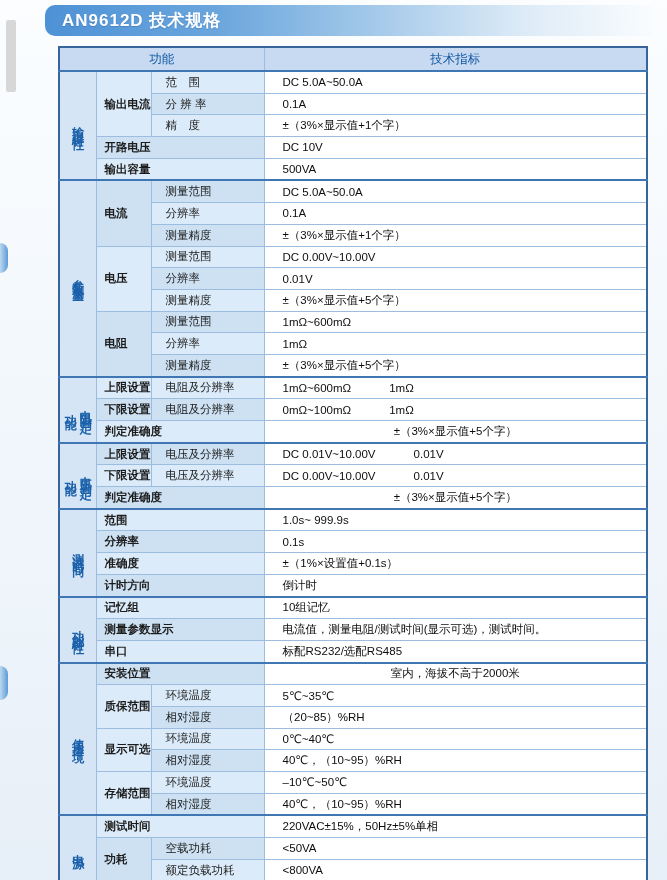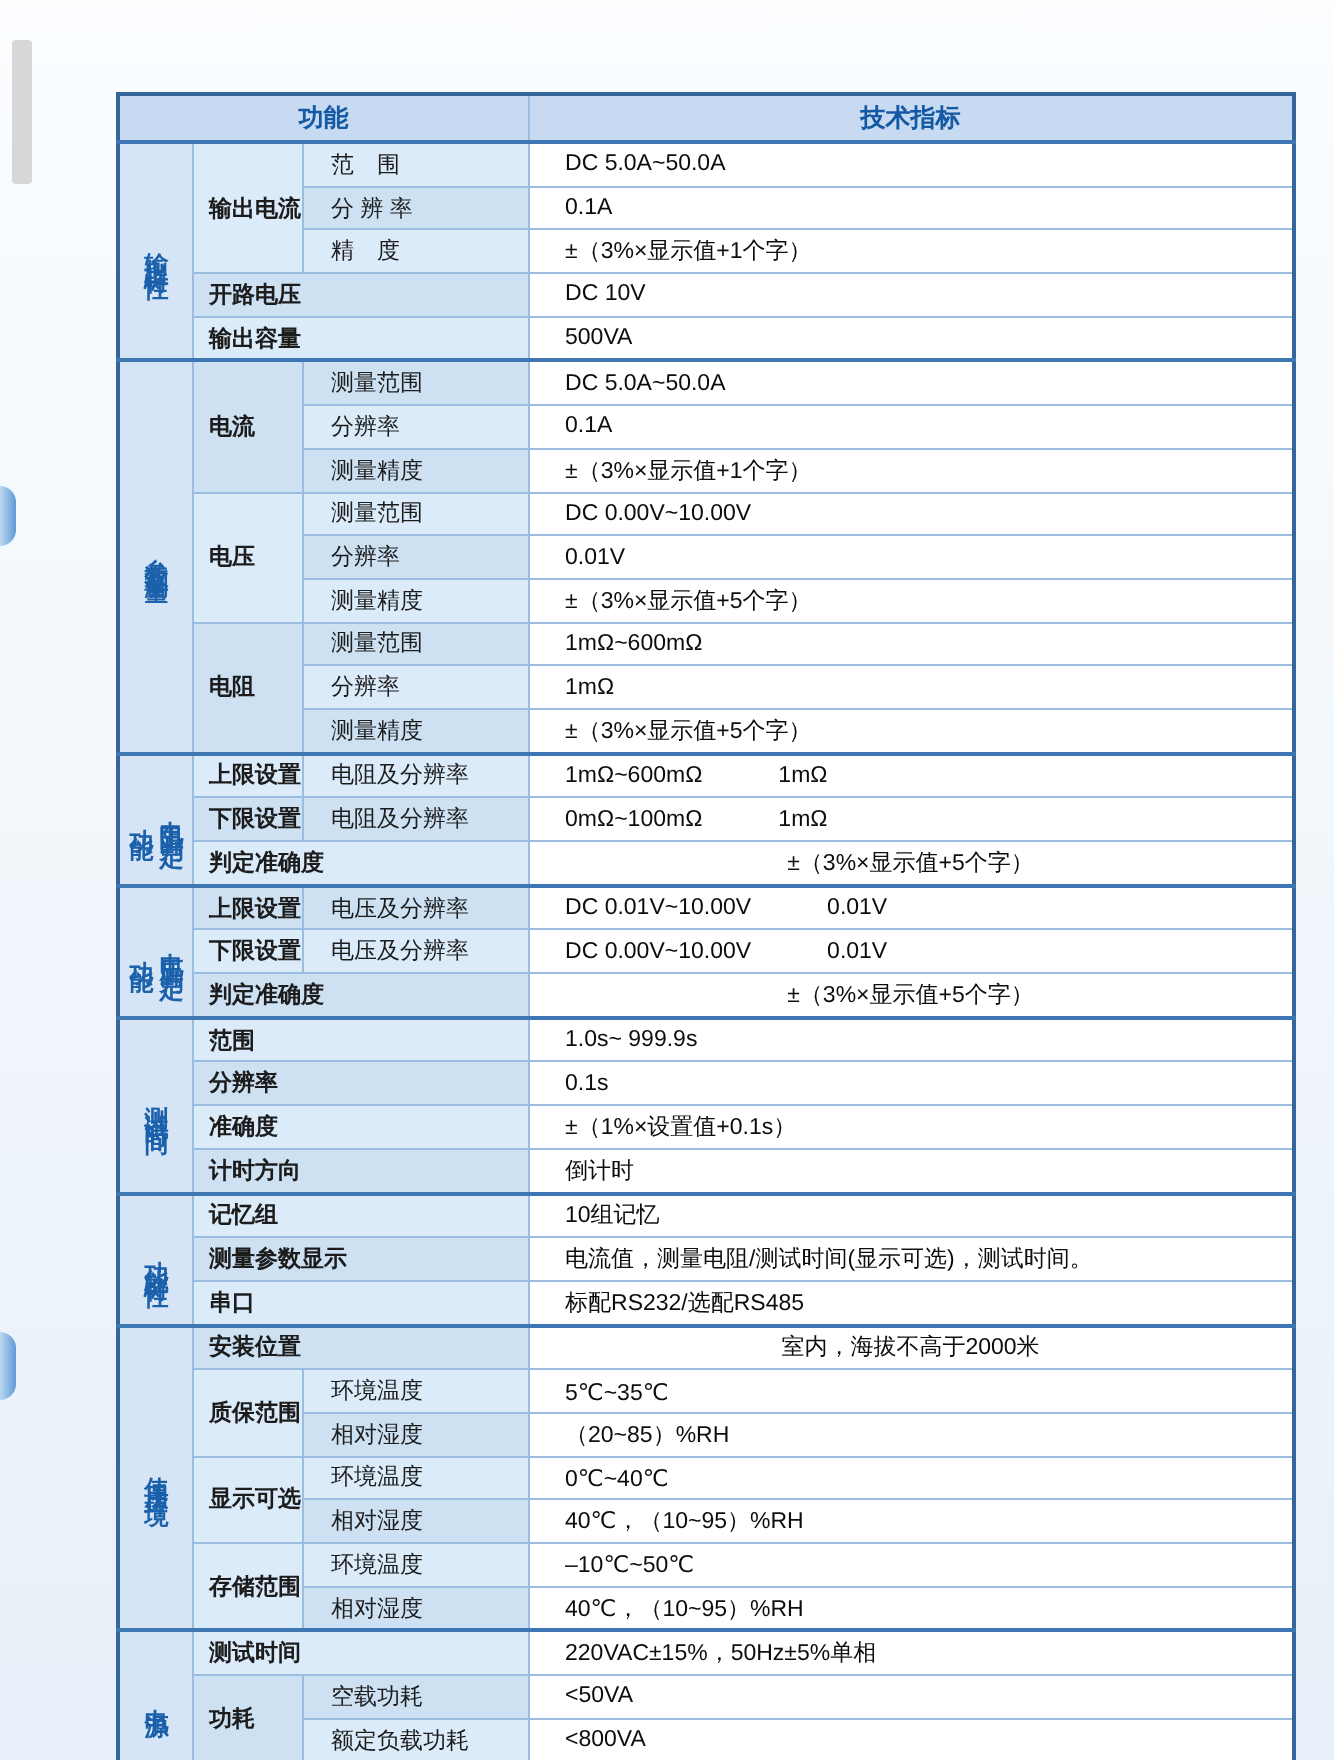--- a/index.html
+++ b/index.html
@@ -47,21 +47,21 @@
   }
   .spec th, .spec td {
     border: 1px solid #9cbce0;
     height: 20.7px; padding: 0;
     overflow: hidden; white-space: nowrap;
     vertical-align: middle;
   }
   .spec thead th {
     height: 22px;
     background: #c7daf1; color: #1459a4;
-    font-size: 12.5px; font-weight: bold;
+    font-size: 12.5px; font-weight: normal;
     text-align: center;
     border-bottom: 2px solid #3f77b5;
   }
   tr.sec-start td { border-top: 2px solid #3f77b5; }
   td.cat {
     background: #d6e5f5; text-align: center;
     color: #1a60aa; font-weight: bold; font-size: 12px;
   }
   .vtext {
     display: inline-block;
@@ -81,20 +81,23 @@
   .v2 { margin-left: 38px; }
 </style>
 </head>
 <body>
 
 <div class="page">
   <div class="side-tab"></div>
   <div class="notch n1"></div>
   <div class="notch n2"></div>
 
+  <div class="banner">
+    <span class="title">AN9612D 技术规格</span>
+  </div>
 
   <div class="spec-wrap">
     <table class="spec">
       <colgroup>
         <col style="width:37px">
           <col style="width:55px">
           <col style="width:113px">
           <col style="width:383px">
       </colgroup>
       <thead>

